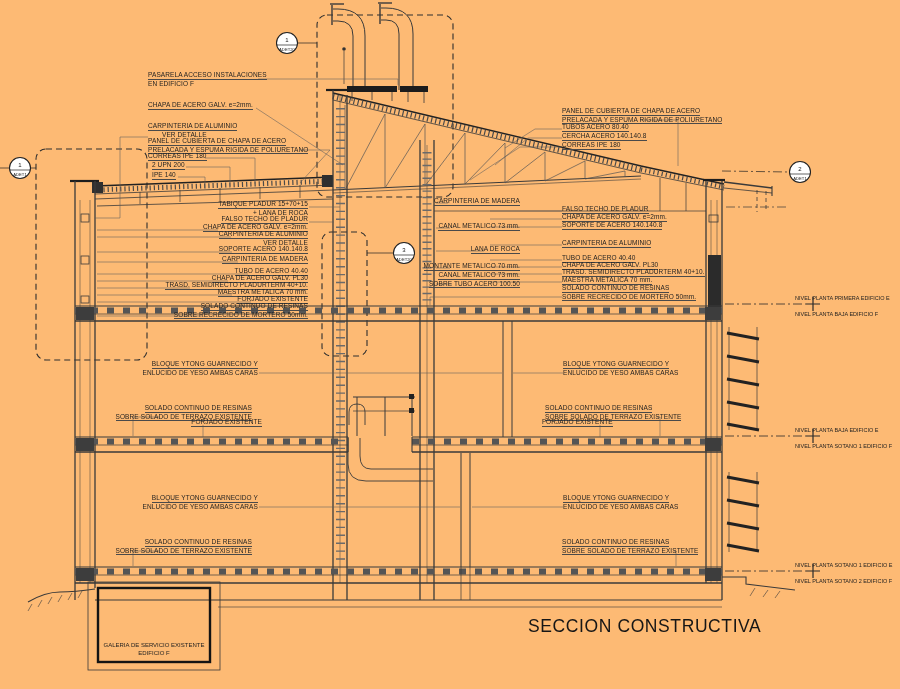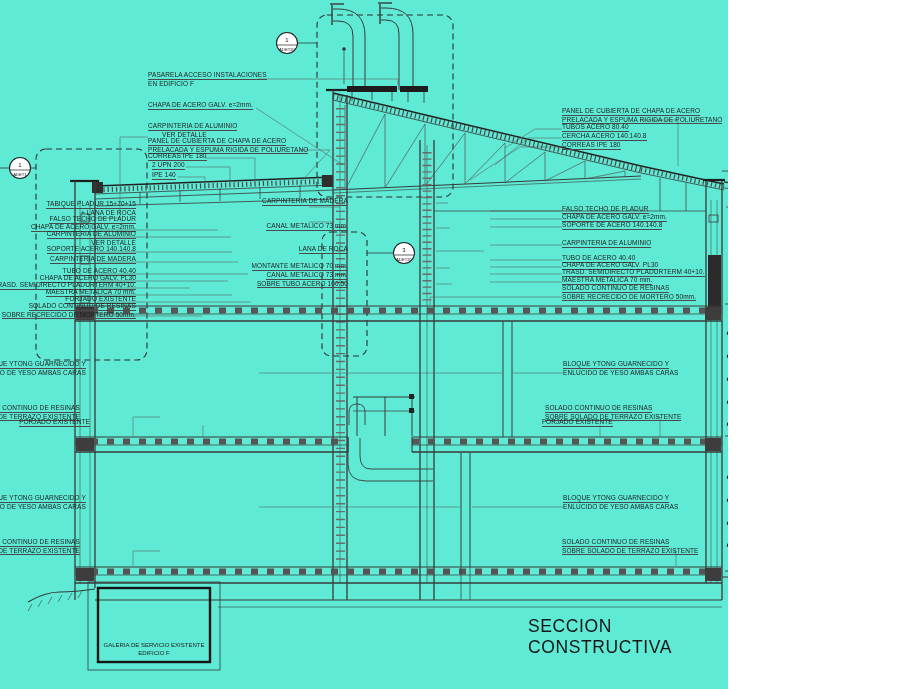--- a/index.html
+++ b/index.html
@@ -1,16 +1,16 @@
 <!DOCTYPE html>
 <html><head>
 <meta charset="utf-8">
 <style>
   html,body{margin:0;padding:0;background:#ffffff;}
-  #sheet{position:relative;width:728px;height:689px;background:#5eead4;overflow:hidden;
+  #sheet{position:relative;width:900px;height:689px;background:#fdba74;overflow:hidden;
          font-family:"Liberation Sans", sans-serif;}
   #linework{position:absolute;left:0;top:0;}
   .lbl{position:absolute;font-size:6.5px;line-height:7.5px;color:#1f1f1f;white-space:nowrap;letter-spacing:0.1px;}
   .lbl.ra{text-align:right;}
   .lbl .u{display:inline-block;border-bottom:1px solid #4a4a4a;padding-bottom:0px;}
   .lbl div{white-space:nowrap;}
   .lvl{position:absolute;font-size:5.5px;line-height:6px;color:#1f1f1f;white-space:nowrap;}
   .gal{position:absolute;font-size:6px;line-height:8px;color:#1f1f1f;text-align:center;}
   .ttl{position:absolute;font-size:17.5px;letter-spacing:0.6px;color:#161616;font-weight:500;}
 </style>

